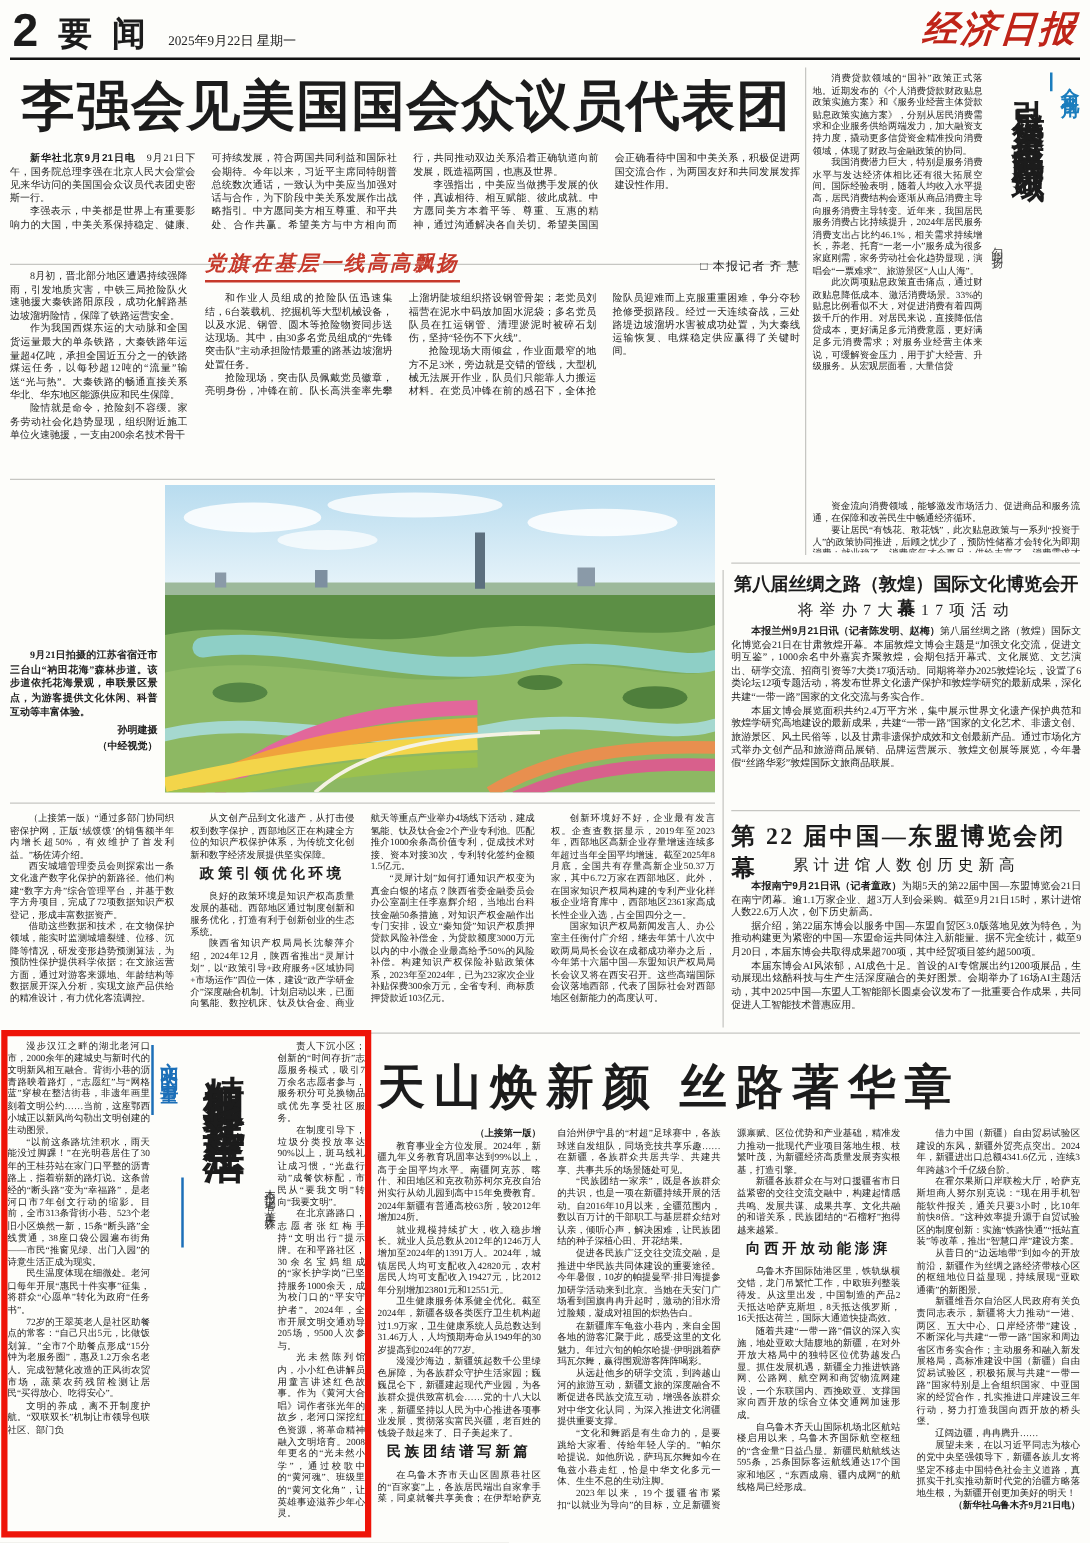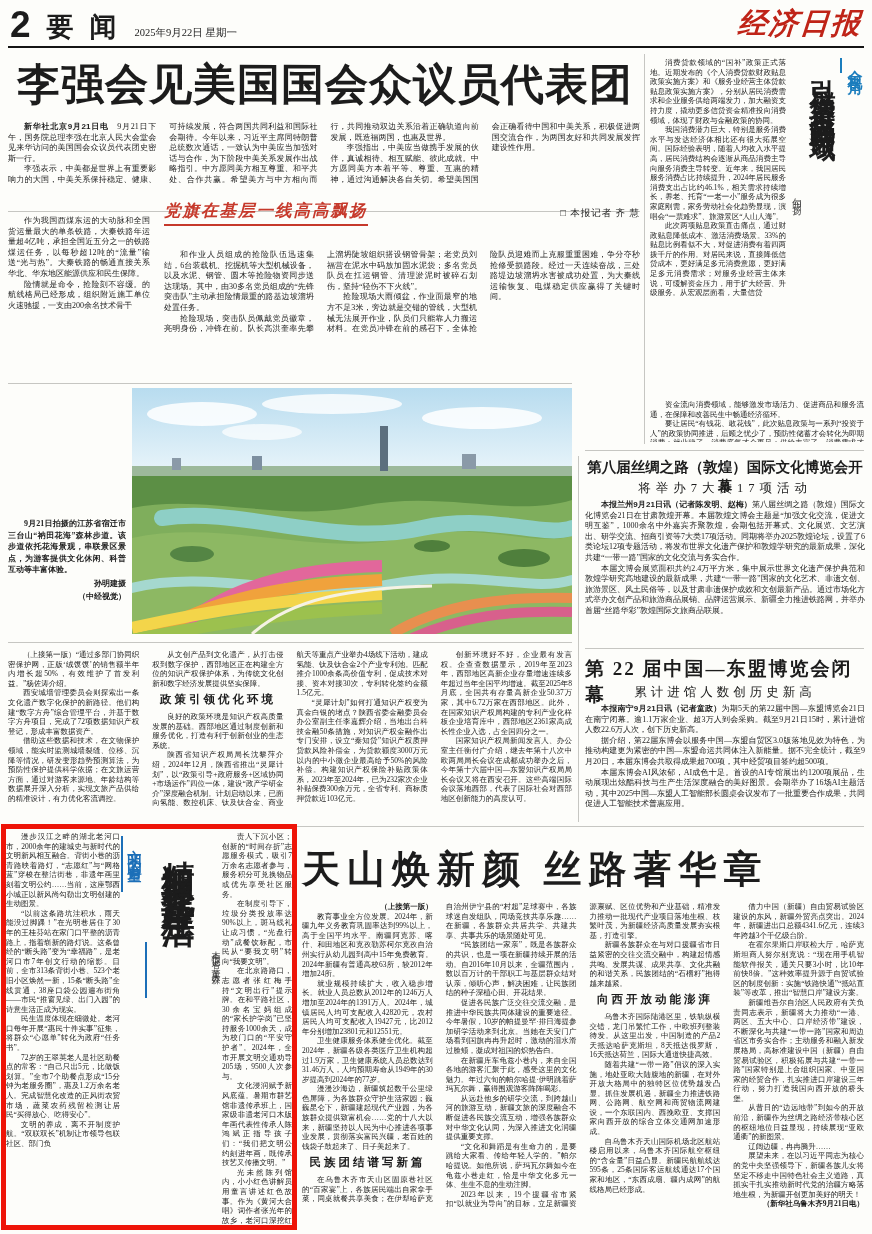--- a/index.html
+++ b/index.html
@@ -29,21 +29,21 @@
         font-family:"Liberation Sans","DejaVu Sans",sans-serif;font-weight:900;font-size:43px;letter-spacing:1px;}
   .lead-body{position:absolute;left:8px;top:122px;width:632px;height:84px;column-count:4;column-gap:13px;overflow:hidden;}
   
   .rescue-side{position:absolute;left:8px;top:216px;width:142px;height:162px;overflow:hidden;}
   .rescue-main{position:absolute;left:164px;top:200px;width:476px;height:166px;}
   .banner-row{display:flex;align-items:center;justify-content:space-between;}
   .party-banner{color:#c6392b;font-size:16.5px;font-weight:bold;font-style:italic;letter-spacing:2px;
         border-bottom:2px solid #c6392b;padding-bottom:2px;}
   .rescue-byline{font-size:9.5px;letter-spacing:1px;}
   .rescue-headline{margin-top:7px;text-align:center;font-weight:900;font-size:27px;letter-spacing:7px;}
-  .rescue-cols{margin-top:24px;height:92px;column-count:3;column-gap:13px;overflow:hidden;}
+  .rescue-cols{margin-top:8px;height:92px;column-count:3;column-gap:13px;overflow:hidden;}
   
   .photo-caption{position:absolute;left:8px;top:518px;width:118px;font-size:8px;line-height:11.5px;
         text-align:justify;font-weight:bold;color:#222;}
   .photo-caption .cap{text-indent:2em;}
   .photo-credit{text-align:right;margin-top:2px;}
   .photo-frame{position:absolute;left:132px;top:388px;width:440px;height:246px;overflow:hidden;background:#cfe4ee;}
   
   .ipr-body{position:absolute;left:8px;top:650px;width:564px;height:172px;column-count:4;column-gap:13px;overflow:hidden;}
   
   .finance-body{position:absolute;left:650px;top:58px;width:136px;height:338px;overflow:hidden;}
@@ -99,22 +99,23 @@
   <div class="lead-headline">李强会见美国国会众议员代表团</div>
   <div class="lead-body body">
       <p><b>新华社北京9月21日电</b>　9月21日下午，国务院总理李强在北京人民大会堂会见来华访问的美国国会众议员代表团史密斯一行。</p>
       <p>李强表示，中美都是世界上有重要影响力的大国，中美关系保持稳定、健康、可持续发展，符合两国共同利益和国际社会期待。今年以来，习近平主席同特朗普总统数次通话，一致认为中美应当加强对话与合作，为下阶段中美关系发展作出战略指引。中方愿同美方相互尊重、和平共处、合作共赢。希望美方与中方相向而行，共同推动双边关系沿着正确轨道向前发展，既造福两国，也惠及世界。</p>
       <p>李强指出，中美应当做携手发展的伙伴，真诚相待、相互赋能、彼此成就。中方愿同美方本着平等、尊重、互惠的精神，通过沟通解决各自关切。希望美国国会正确看待中国和中美关系，积极促进两国交流合作，为两国友好和共同发展发挥建设性作用。</p>
     </div>
 
   <div class="hline" style="left:8px;top:211px;width:632px;"></div>
 
   <div class="rescue-side body">
+      <p>8月初，晋北部分地区遭遇持续强降雨，引发地质灾害，中铁三局抢险队火速驰援大秦铁路阳原段，成功化解路基边坡溜坍险情，保障了铁路运营安全。</p>
       <p>作为我国西煤东运的大动脉和全国货运量最大的单条铁路，大秦铁路年运量超4亿吨，承担全国近五分之一的铁路煤运任务，以每秒超12吨的“流量”输送“光与热”。大秦铁路的畅通直接关系华北、华东地区能源供应和民生保障。</p>
-      <p>险情就是命令，抢险刻不容缓。的航线格局已经形成，组织附近施工单位火速驰援，一支由200余名技术骨干</p>
+      <p>险情就是命令，抢险刻不容缓。家务劳动社会化趋势显现，组织附近施工单位火速驰援，一支由200余名技术骨干</p>
     </div>
   <div class="rescue-main">
     <div class="banner-row">
       <span class="party-banner">党旗在基层一线高高飘扬</span>
       <span class="rescue-byline">□ 本报记者 齐 慧</span>
     </div>
     <div class="rescue-cols body">
         <p>和作业人员组成的抢险队伍迅速集结，6台装载机、挖掘机等大型机械设备，以及水泥、钢管、圆木等抢险物资同步送达现场。其中，由30多名党员组成的“先锋突击队”主动承担险情最重的路基边坡溜坍处置任务。</p>
         <p>抢险现场，突击队员佩戴党员徽章，亮明身份，冲锋在前。队长高洪奎率先攀上溜坍陡坡组织搭设钢管骨架；老党员刘福营在泥水中码放加固水泥袋；多名党员队员在扛运钢管、清理淤泥时被碎石划伤，坚持“轻伤不下火线”。</p>
         <p>抢险现场大雨倾盆，作业面最窄的地方不足3米，旁边就是交错的管线，大型机械无法展开作业，队员们只能靠人力搬运材料。在党员冲锋在前的感召下，全体抢险队员迎难而上克服重重困难，争分夺秒抢修受损路段。经过一天连续奋战，三处路堤边坡溜坍水害被成功处置，为大秦线运输恢复、电煤稳定供应赢得了关键时间。</p>
@@ -195,21 +196,21 @@
       <p>要让居民“有钱花、敢花钱”，此次贴息政策与一系列“投资于人”的政策协同推进，后顾之忧少了，预防性储蓄才会转化为即期消费；就业稳了，消费底气才会更足；供给丰富了，消费需求才会被进一步释放。</p>
     </div>
 
   <div class="hline" style="left:585px;top:450px;width:279px;"></div>
   <div class="vline" style="left:578px;top:456px;height:366px;"></div>
 
   <div class="dh-headline">第八届丝绸之路（敦煌）国际文化博览会开幕</div>
   <div class="dh-subhead">将举办7大类17项活动</div>
   <div class="dh-body body">
       <p><b>本报兰州9月21日讯（记者陈发明、赵梅）</b>第八届丝绸之路（敦煌）国际文化博览会21日在甘肃敦煌开幕。本届敦煌文博会主题是“加强文化交流，促进文明互鉴”，1000余名中外嘉宾齐聚敦煌，会期包括开幕式、文化展览、文艺演出、研学交流、招商引资等7大类17项活动。同期将举办2025敦煌论坛，设置了6类论坛12项专题活动，将发布世界文化遗产保护和敦煌学研究的最新成果，深化共建“一带一路”国家的文化交流与务实合作。</p>
-      <p>本届文博会展览面积共约2.4万平方米，集中展示世界文化遗产保护典范和敦煌学研究高地建设的最新成果，共建“一带一路”国家的文化艺术、非遗文创、旅游景区、风土民俗等，以及甘肃非遗保护成效和文创最新产品。通过市场化方式举办文创产品和旅游商品展销、品牌运营展示、新疆全力推进铁路网，并举办首届“丝路华彩”敦煌国际文旅商品联展。</p>
+      <p>本届文博会展览面积共约2.4万平方米，集中展示世界文化遗产保护典范和敦煌学研究高地建设的最新成果，共建“一带一路”国家的文化艺术、非遗文创、旅游景区、风土民俗等，以及甘肃非遗保护成效和文创最新产品。通过市场化方式举办文创产品和旅游商品展销、品牌运营展示、敦煌文创展等展览，今年暑假“丝路华彩”敦煌国际文旅商品联展。</p>
     </div>
 
   <div class="hline" style="left:585px;top:648px;width:279px;"></div>
 
   <div class="expo-headline">第 22 届中国—东盟博览会闭幕</div>
   <div class="expo-subhead">累计进馆人数创历史新高</div>
   <div class="expo-body body">
       <p><b>本报南宁9月21日讯（记者童政）</b>为期5天的第22届中国—东盟博览会21日在南宁闭幕。逾1.1万家企业、超3万人到会采购。截至9月21日15时，累计进馆人数22.6万人次，创下历史新高。</p>
       <p>据介绍，第22届东博会以服务中国—东盟自贸区3.0版落地见效为特色，为推动构建更为紧密的中国—东盟命运共同体注入新能量。据不完全统计，截至9月20日，本届东博会共取得成果超700项，其中经贸项目签约超500项。</p>
       <p>本届东博会AI风浓郁，AI成色十足。首设的AI专馆展出约1200项展品，生动展现出炫酷科技与生产生活深度融合的美好图景。会期举办了16场AI主题活动，其中2025中国—东盟人工智能部长圆桌会议发布了一批重要合作成果，共同促进人工智能技术普惠应用。</p>
@@ -229,21 +230,20 @@
       <span class="bar-top"></span>
       <span class="civ-badge">文明的力量</span>
       <span class="bar-bottom"></span>
     </div>
     <div class="civ-headline">精细服务托起诗意生活</div>
     <div class="civ-byline">本报记者 董庆森</div>
     <div class="civ-col2 dense">
         <p>责人下沉小区；创新的“时间存折”志愿服务模式，吸引7万余名志愿者参与，服务积分可兑换物品或优先享受社区服务。</p>
         <p>在制度引导下，垃圾分类投放率达90%以上，斑马线礼让成习惯，“光盘行动”成餐饮标配，市民从“要我文明”转向“我要文明”。</p>
         <p>在北京路路口，志愿者张红梅手持“文明出行”提示牌。在和平路社区，30余名宝妈组成的“家长护学岗”已坚持服务1000余天，成为校门口的“平安守护者”。2024年，全市开展文明交通劝导205场，9500人次参与。</p>
-        <p>文化浸润赋予新风底蕴。暑期市群艺馆非遗传承班上，国家级非遗老河口木版年画代表性传承人陈鸿斌正指导孩子们：“我们把文明公约刻进年画，既传承技艺又传播文明。”</p>
         <p>光未然陈列馆内，小小红色讲解员用童言讲述红色故事。作为《黄河大合唱》词作者张光年的故乡，老河口深挖红色资源，将革命精神融入文明培育。2008年更名的“光未然小学”，通过校歌中的“黄河魂”、班级里的“黄河文化角”，让英雄事迹滋养少年心灵。</p>
       </div>
   </div>
   <div class="highlight-box"></div>
 
   <div class="xj-headline">天山焕新颜  丝路著华章</div>
   <div class="xj-body dense">
       <p class="dateline">（上接第一版）</p>
       <p>教育事业全方位发展。2024年，新疆九年义务教育巩固率达到99%以上，高于全国平均水平。南疆阿克苏、喀什、和田地区和克孜勒苏柯尔克孜自治州实行从幼儿园到高中15年免费教育。2024年新疆有普通高校63所，较2012年增加24所。</p>
       <p>就业规模持续扩大，收入稳步增长。就业人员总数从2012年的1246万人增加至2024年的1391万人。2024年，城镇居民人均可支配收入42820元，农村居民人均可支配收入19427元，比2012年分别增加23801元和12551元。</p>
@@ -257,20 +257,20 @@
       <p>从远赴他乡的研学交流，到跨越山河的旅游互动，新疆文旅的深度融合不断促进各民族交流互动，增强各族群众对中华文化认同，为深入推进文化润疆提供重要支撑。</p>
       <p>“文化和舞蹈是有生命力的，是要跳给大家看、传给年轻人学的。”帕尔哈提说。如他所说，萨玛瓦尔舞如今在龟兹小巷走红，恰是中华文化多元一体、生生不息的生动注脚。</p>
       <p>2023年以来，19个援疆省市紧扣“以就业为导向”的目标，立足新疆资源禀赋、区位优势和产业基础，精准发力推动一批现代产业项目落地生根、枝繁叶茂，为新疆经济高质量发展夯实根基，打造引擎。</p>
       <p>新疆各族群众在与对口援疆省市日益紧密的交往交流交融中，构建起情感共鸣、发展共谋、成果共享、文化共融的和谐关系，民族团结的“石榴籽”抱得越来越紧。</p>
       <div class="col-subhead">向西开放动能澎湃</div>
       <p>乌鲁木齐国际陆港区里，铁轨纵横交错，龙门吊繁忙工作，中欧班列整装待发。从这里出发，中国制造的产品2天抵达哈萨克斯坦，8天抵达俄罗斯，16天抵达荷兰，国际大通道快捷高效。</p>
       <p>随着共建“一带一路”倡议的深入实施，地处亚欧大陆腹地的新疆，在对外开放大格局中的独特区位优势越发凸显。抓住发展机遇，新疆全力推进铁路网、公路网、航空网和商贸物流网建设，一个东联国内、西挽欧亚、支撑国家向西开放的综合立体交通网加速形成。</p>
       <p>自乌鲁木齐天山国际机场北区航站楼启用以来，乌鲁木齐国际航空枢纽的“含金量”日益凸显。新疆民航航线达595条，25条国际客运航线通达17个国家和地区，“东西成扇、疆内成网”的航线格局已经形成。</p>
       <p>借力中国（新疆）自由贸易试验区建设的东风，新疆外贸亮点突出。2024年，新疆进出口总额4341.6亿元，连续3年跨越3个千亿级台阶。</p>
       <p>在霍尔果斯口岸联检大厅，哈萨克斯坦商人努尔别克说：“现在用手机智能软件报关，通关只要3小时，比10年前快8倍。”这种效率提升源于自贸试验区的制度创新：实施“铁路快通”“抵站直装”等改革，推出“智慧口岸”建设方案。</p>
+      <p>从昔日的“边远地带”到如今的开放前沿，新疆作为丝绸之路经济带核心区的枢纽地位日益显现，持续展现“亚欧通衢”的新图景。</p>
       <p>新疆维吾尔自治区人民政府有关负责同志表示，新疆将大力推动“一港、两区、五大中心、口岸经济带”建设，不断深化与共建“一带一路”国家和周边省区市务实合作；主动服务和融入新发展格局，高标准建设中国（新疆）自由贸易试验区，积极拓展与共建“一带一路”国家特别是上合组织国家、中亚国家的经贸合作，扎实推进口岸建设三年行动，努力打造我国向西开放的桥头堡。</p>
-      <p>从昔日的“边远地带”到如今的开放前沿，新疆作为丝绸之路经济带核心区的枢纽地位日益显现，持续展现“亚欧通衢”的新图景。</p>
       <p>辽阔边疆，冉冉腾升……</p>
       <p>展望未来，在以习近平同志为核心的党中央坚强领导下，新疆各族儿女将坚定不移走中国特色社会主义道路，真抓实干扎实推动新时代党的治疆方略落地生根，为新疆开创更加美好的明天！</p>
       <p class="dateline">（新华社乌鲁木齐9月21日电）</p>
     </div>
 
 </div>
 
 </body></html>

